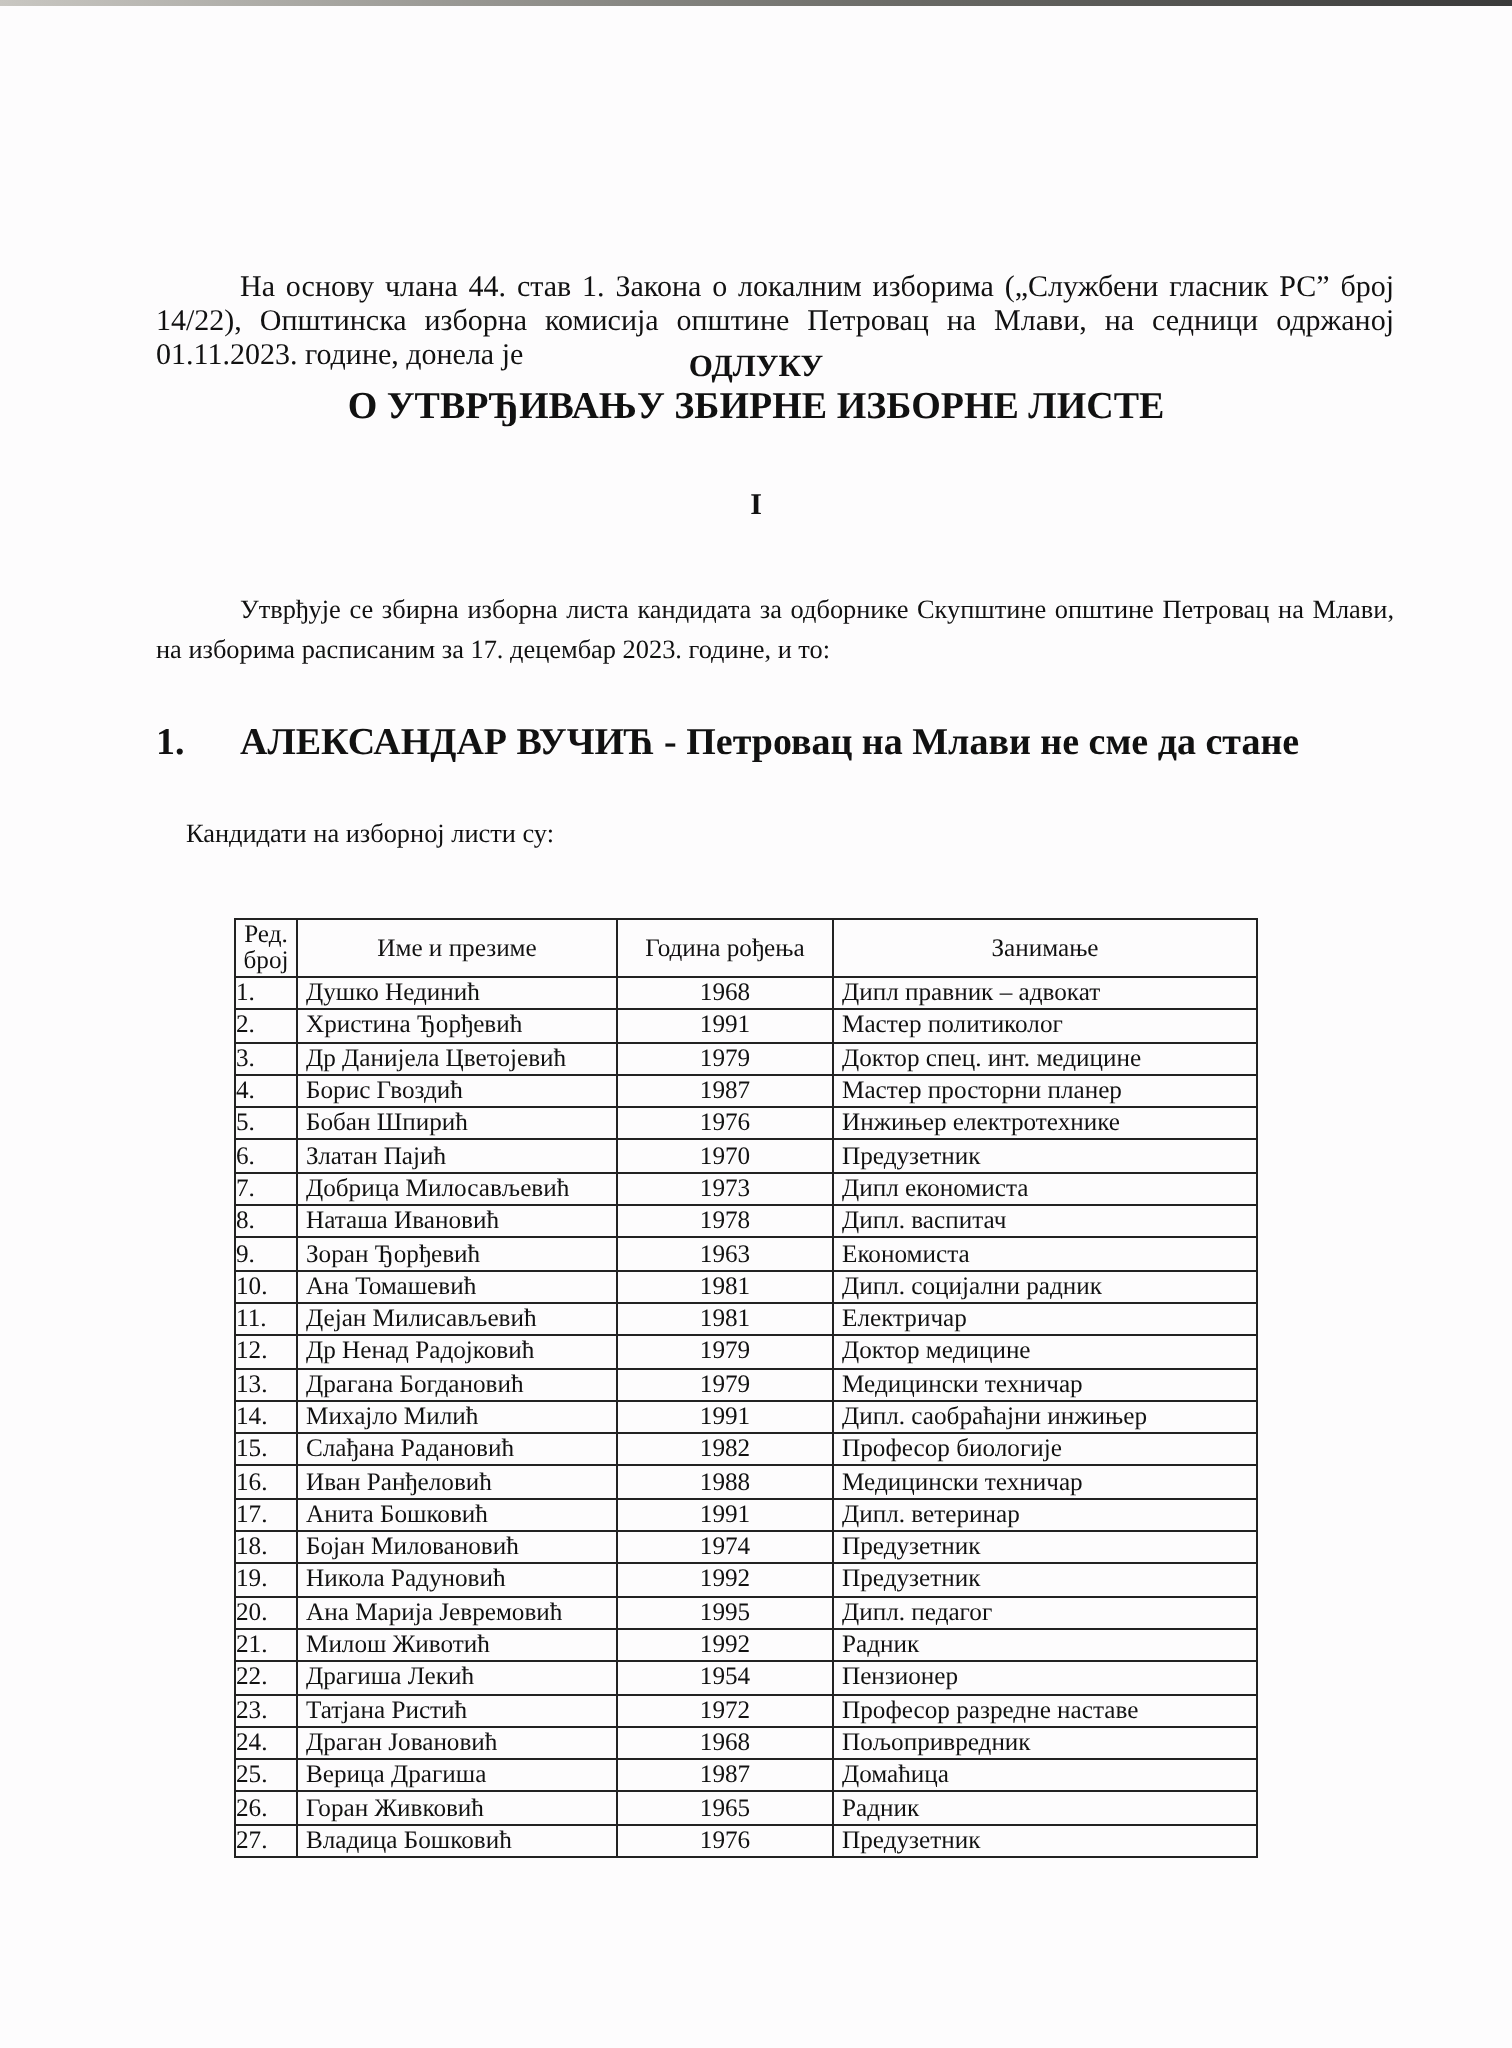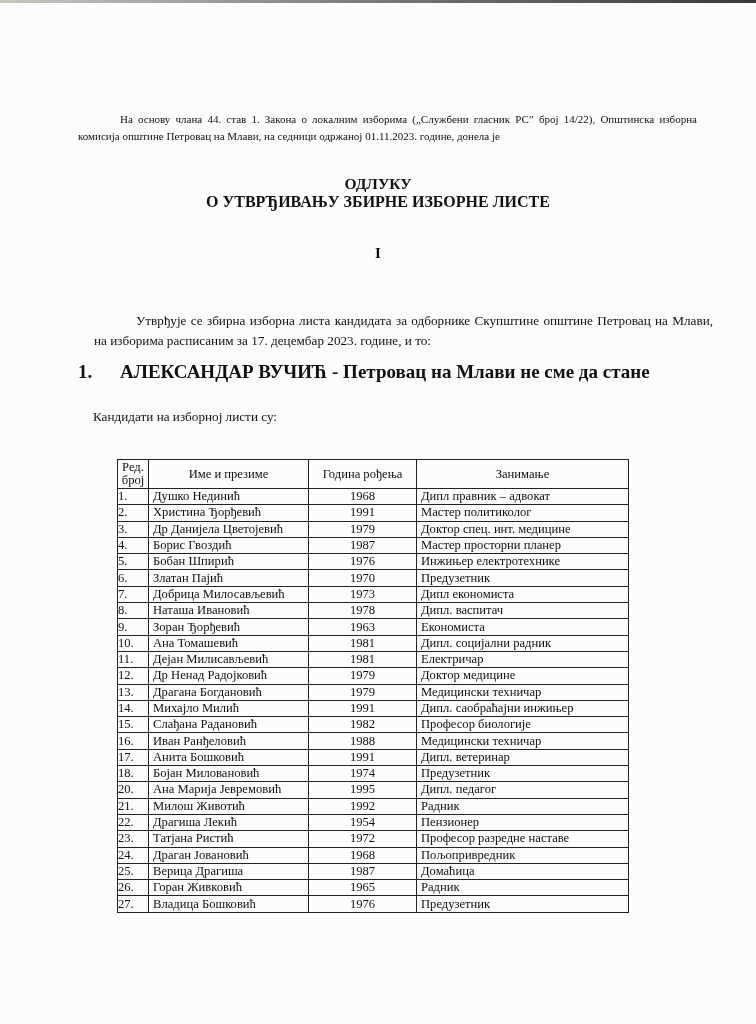--- a/index.html
+++ b/index.html
@@ -2,26 +2,26 @@
 <html><head>
 <meta charset="utf-8">
 <style>
   html, body { margin: 0; padding: 0; }
   body {
     width: 756px; height: 1024px; background: #fdfcfd; position: relative; overflow: hidden;
     font-family: "Liberation Serif", serif; color: #111;
   }
   .topline { position: absolute; left: 0; right: 0; top: 0; height: 3px;
     background: linear-gradient(to right, #c9c7c2 0%, #6a6a66 60%, #3a3a3a 100%); }
-  .intro { position: absolute; left: 78px; top: 111px; width: 619px;
-    font-size: 11px; line-height: 17px; text-align: justify; text-indent: 42px; }
+  .intro { position: absolute; left: 78px; top: 136px; width: 619px;
+    font-size: 15px; line-height: 17px; text-align: justify; text-indent: 42px; }
   .title1 { position: absolute; left: 0; width: 756px; top: 175px; text-align: center;
     font-weight: bold; font-size: 15.5px; }
   .title2 { position: absolute; left: 0; width: 756px; top: 193px; text-align: center;
-    font-weight: bold; font-size: 16px; }
+    font-weight: bold; font-size: 19px; }
   .roman { position: absolute; left: 0; width: 756px; top: 245px; text-align: center;
     font-weight: bold; font-size: 15px; }
   .para { position: absolute; left: 78px; top: 295px; width: 619px;
     font-size: 13.2px; line-height: 20px; text-align: justify; text-indent: 42px; }
   .listhead { position: absolute; left: 78px; top: 361px; font-weight: bold; font-size: 19px; }
   .listhead .num { display: inline-block; width: 42px; }
   .cands { position: absolute; left: 93px; top: 409px; font-size: 13.2px; }
   table { position: absolute; left: 117px; top: 459px; border-collapse: collapse;
     font-size: 12.6px; }
   td, th { border: 1px solid #222; padding: 0 4px; height: 15.3px; line-height: 15px; }
@@ -37,21 +37,21 @@
 
 <div class="topline"></div>
 
 <p class="intro" style="margin:0">На основу члана 44. став 1. Закона о локалним изборима („Службени гласник РС” број 14/22), Општинска изборна комисија општине Петровац на Млави, на седници одржаној 01.11.2023. године, донела је</p>
 
 <div class="title1">ОДЛУКУ</div>
 <div class="title2">О УТВРЂИВАЊУ ЗБИРНЕ ИЗБОРНЕ ЛИСТЕ</div>
 
 <div class="roman">I</div>
 
-<p class="para" style="margin:16px">Утврђује се збирна изборна листа кандидата за одборнике Скупштине општине Петровац на Млави, на изборима расписаним за 17. децембар 2023. године, и то:</p>
+<p class="para" style="margin:0">Утврђује се збирна изборна листа кандидата за одборнике Скупштине општине Петровац на Млави, на изборима расписаним за 17. децембар 2023. године, и то:</p>
 
 <div class="listhead">
   <span class="num">1.</span><span>АЛЕКСАНДАР ВУЧИЋ - Петровац на Млави не сме да стане</span>
 </div>
 
 <div class="cands">Кандидати на изборној листи су:</div>
 
 <table>
   <thead>
     <tr>
@@ -164,20 +164,26 @@
         <td class="c2">1991</td>
         <td class="c3">Дипл. ветеринар</td>
       </tr>
       <tr>
         <td class="c0">18.</td>
         <td class="c1">Бојан Миловановић</td>
         <td class="c2">1974</td>
         <td class="c3">Предузетник</td>
       </tr>
       <tr>
+        <td class="c0">19.</td>
+        <td class="c1">Никола Радуновић</td>
+        <td class="c2">1992</td>
+        <td class="c3">Предузетник</td>
+      </tr>
+      <tr>
         <td class="c0">20.</td>
         <td class="c1">Ана Марија Јевремовић</td>
         <td class="c2">1995</td>
         <td class="c3">Дипл. педагог</td>
       </tr>
       <tr>
         <td class="c0">21.</td>
         <td class="c1">Милош Животић</td>
         <td class="c2">1992</td>
         <td class="c3">Радник</td>

